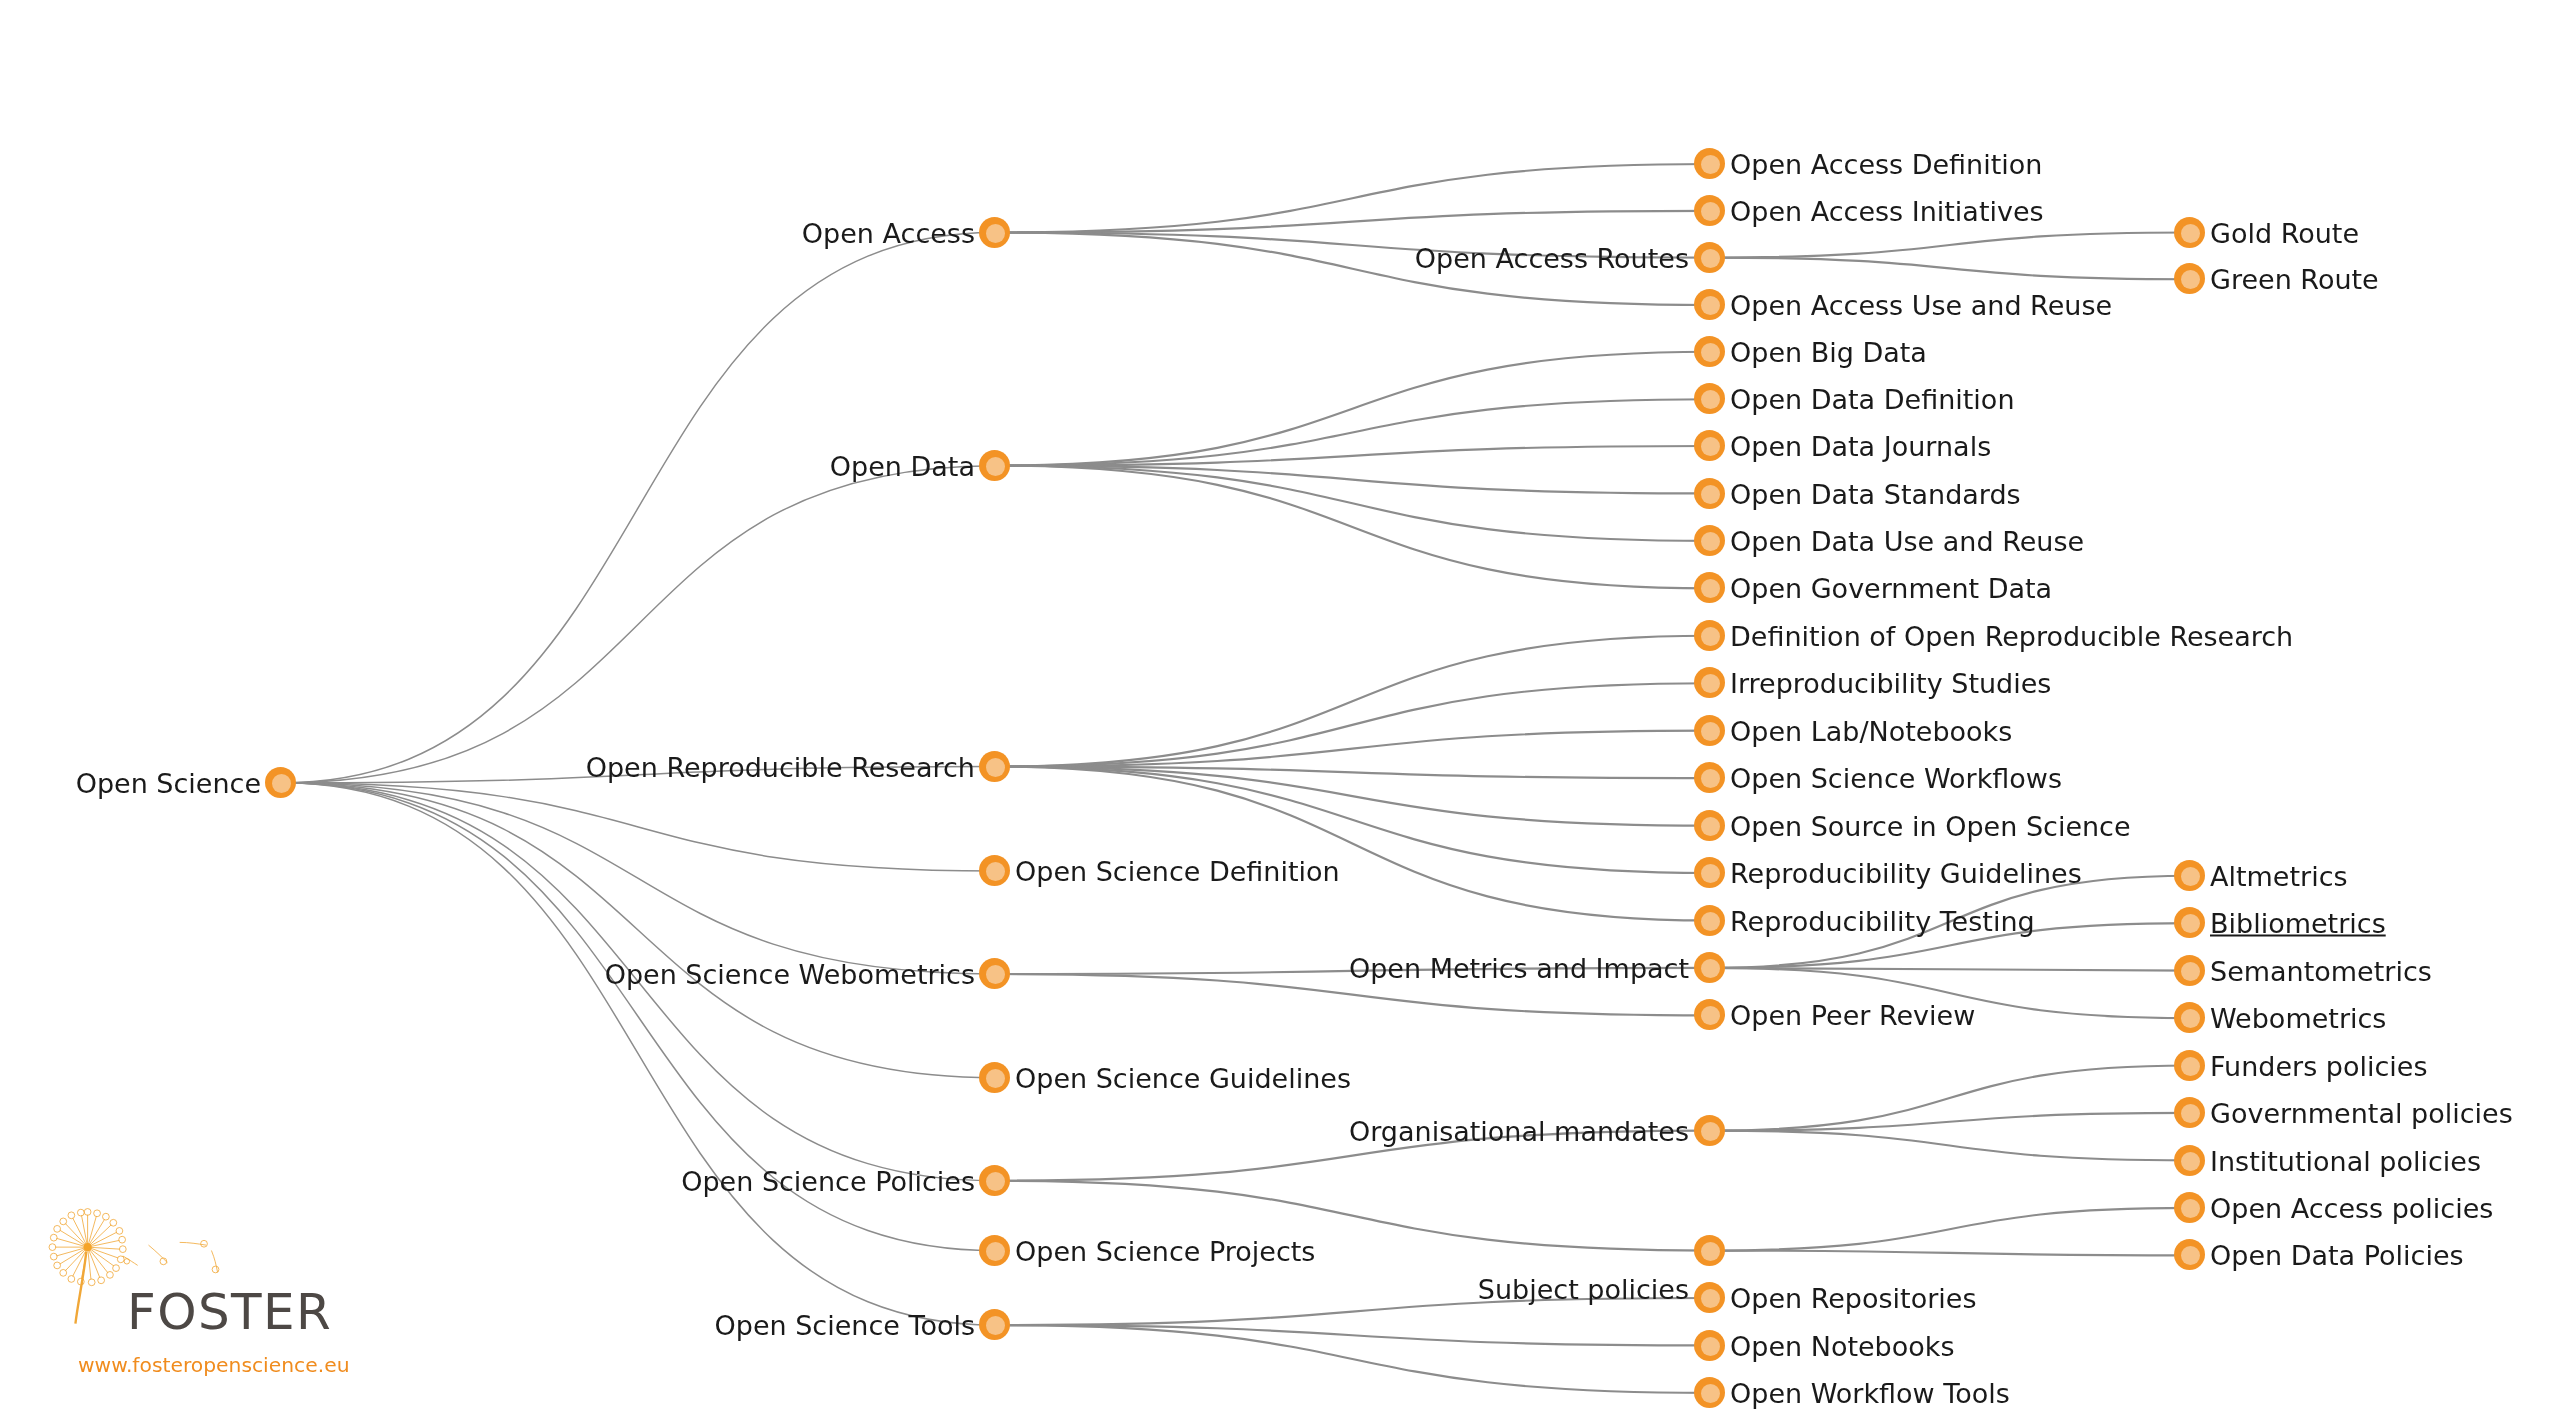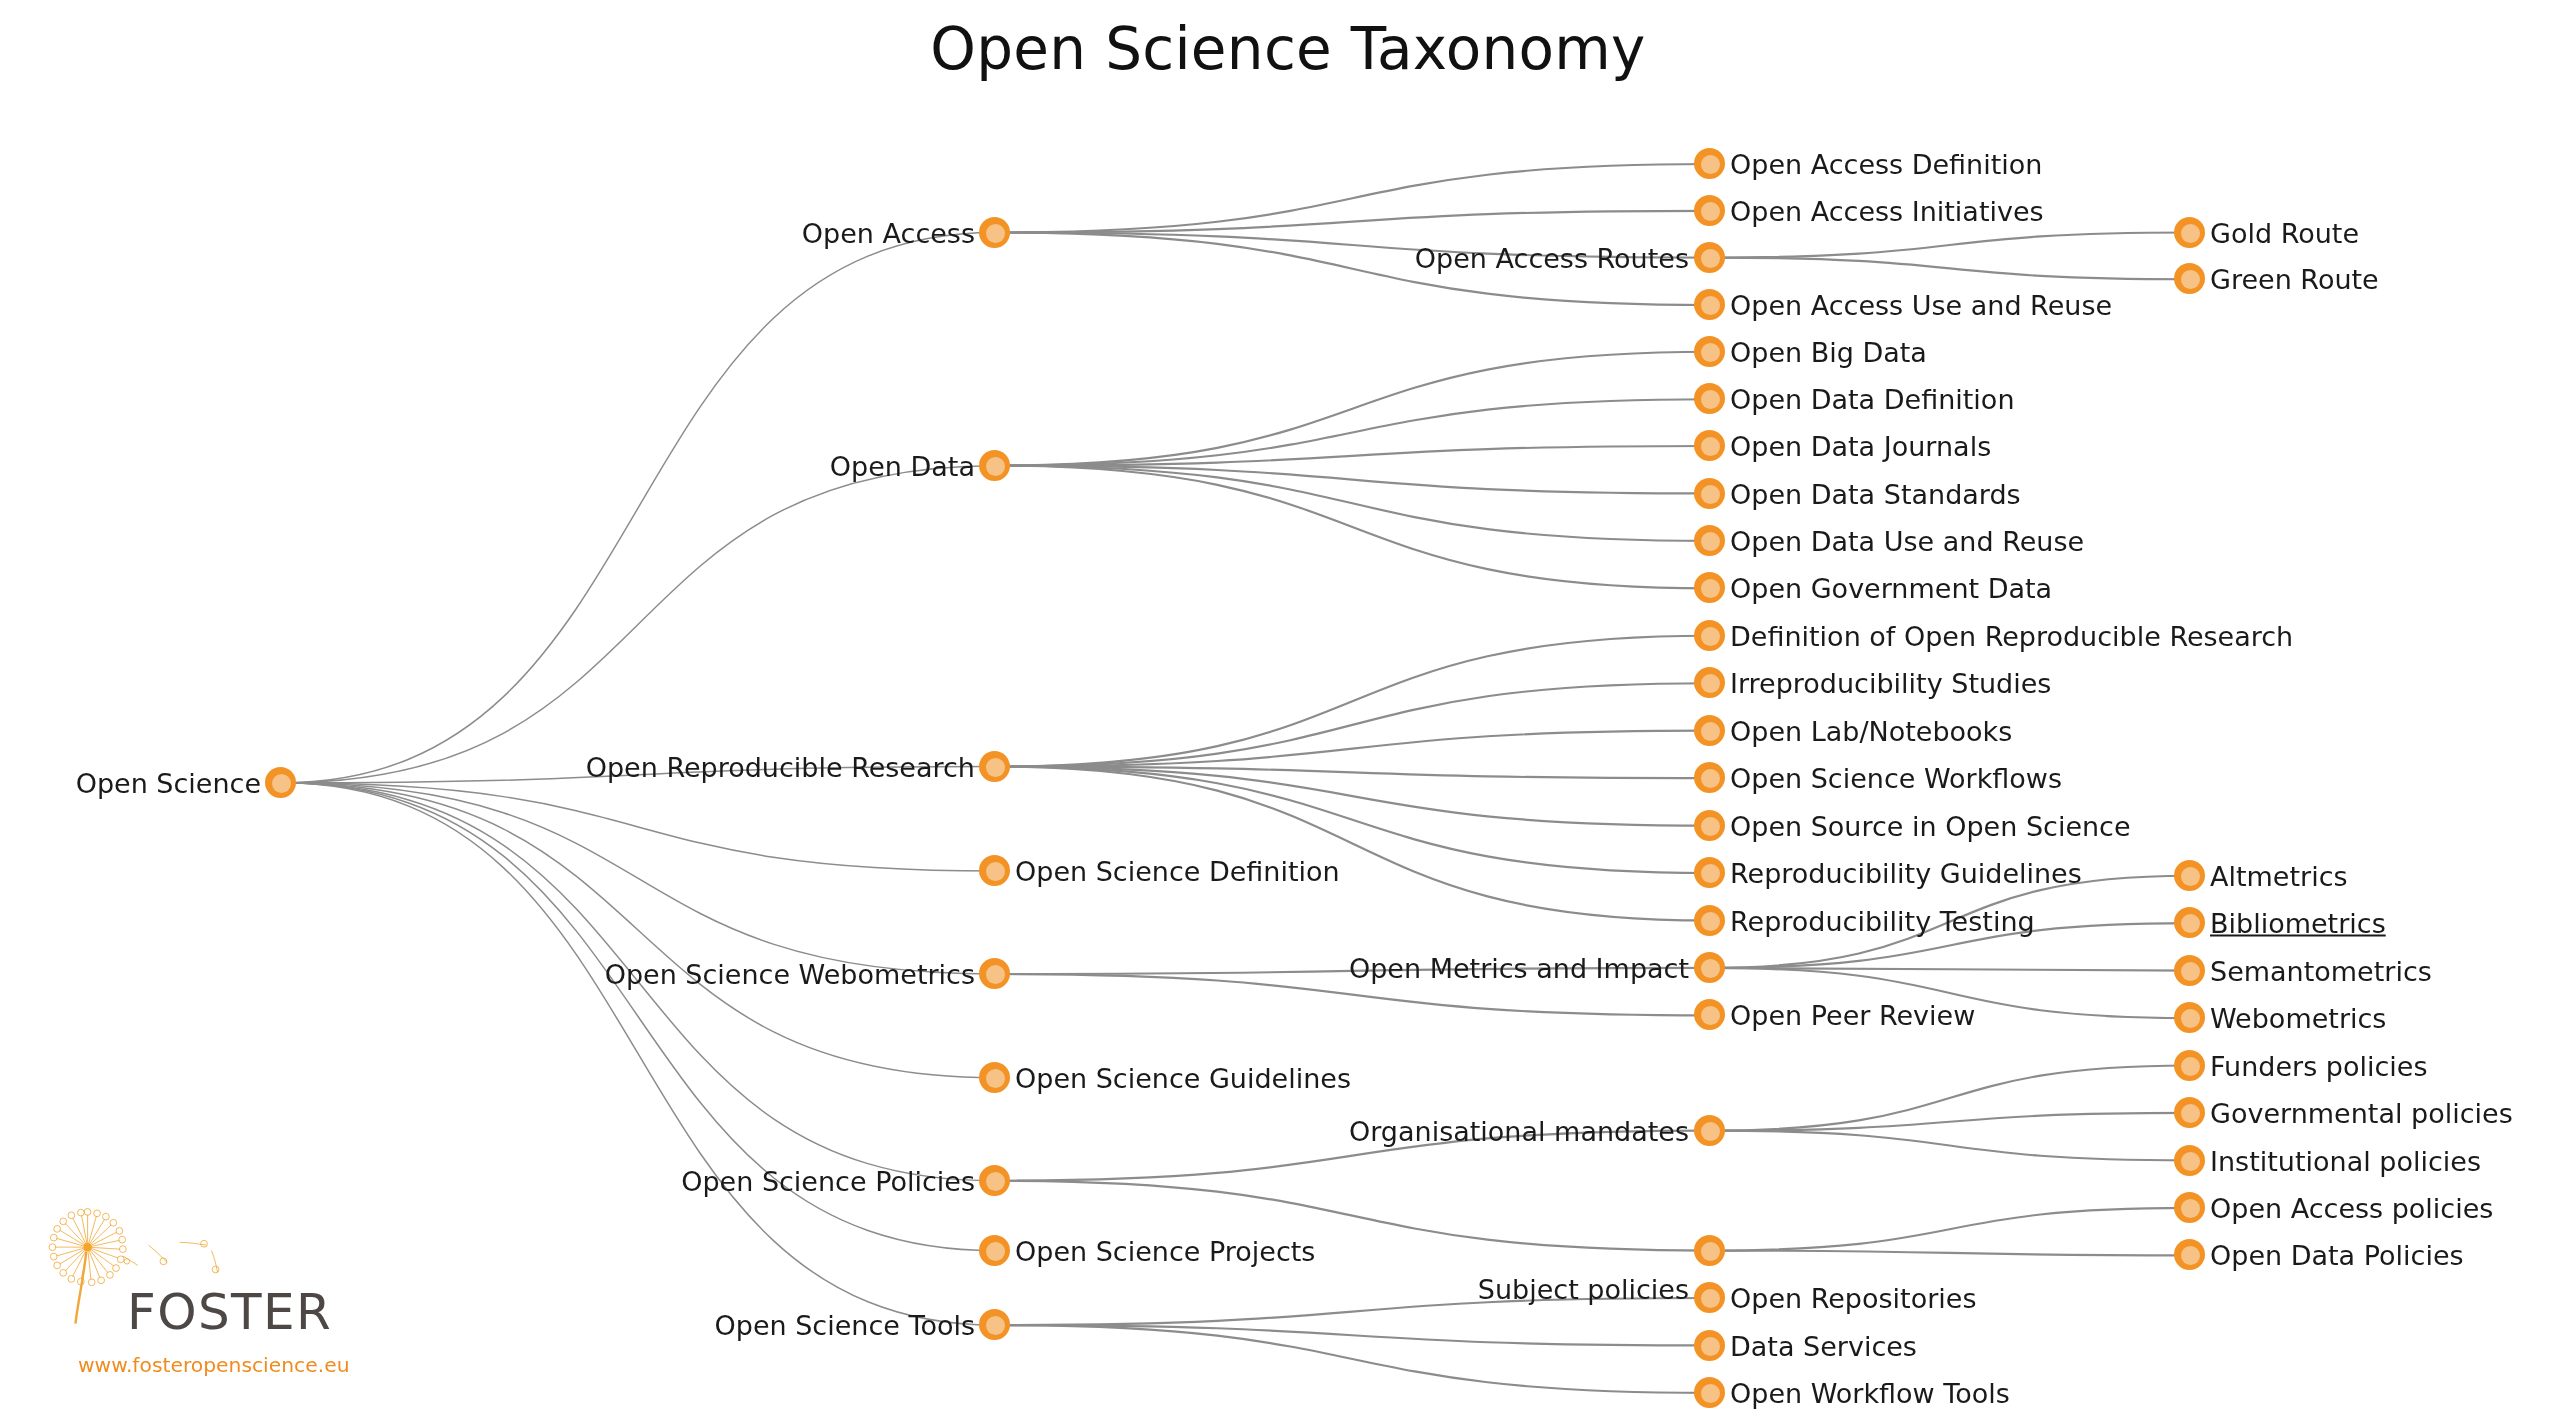--- a/index.html
+++ b/index.html
@@ -24,21 +24,20 @@
   #logoword{position:absolute;left:80px;top:80px;font-size:50px;color:#4d4845;
             letter-spacing:1.4px;font-family:"DejaVu Sans","Liberation Sans",sans-serif;}
   #logourl{position:absolute;left:31px;top:150px;font-size:20.3px;color:#f08c1e;
             font-family:"DejaVu Sans","Liberation Sans",sans-serif;}
 </style>
 </head>
 <body>
 
 <div id="stage">
 
-  <div id="title">Open Science Taxonomy</div>
 
   <svg id="edges" viewBox="0 0 3800 2095" preserveAspectRatio="none">
       <path d="M 415 1155 C 994.1500000000001 1155, 888.8499999999999 343, 1468 343" fill="none" stroke="#8c8c8c" stroke-width="2.2"></path>
       <path d="M 415 1155 C 994.1500000000001 1155, 888.8499999999999 687, 1468 687" fill="none" stroke="#8c8c8c" stroke-width="2.2"></path>
       <path d="M 415 1155 C 994.1500000000001 1155, 888.8499999999999 1131, 1468 1131" fill="none" stroke="#8c8c8c" stroke-width="2.2"></path>
       <path d="M 415 1155 C 994.1500000000001 1155, 888.8499999999999 1285, 1468 1285" fill="none" stroke="#8c8c8c" stroke-width="2.2"></path>
       <path d="M 415 1155 C 994.1500000000001 1155, 888.8499999999999 1437, 1468 1437" fill="none" stroke="#8c8c8c" stroke-width="2.2"></path>
       <path d="M 415 1155 C 994.1500000000001 1155, 888.8499999999999 1590, 1468 1590" fill="none" stroke="#8c8c8c" stroke-width="2.2"></path>
       <path d="M 415 1155 C 994.1500000000001 1155, 888.8499999999999 1742, 1468 1742" fill="none" stroke="#8c8c8c" stroke-width="2.2"></path>
       <path d="M 415 1155 C 994.1500000000001 1155, 888.8499999999999 1845, 1468 1845" fill="none" stroke="#8c8c8c" stroke-width="2.2"></path>
@@ -139,21 +138,21 @@
       <div class="lbl left" style="left: 1689px; top: 968px;">Open Metrics and Impact</div>
       <div class="node" style="left: 1710px; top: 1015px;"></div>
       <div class="lbl right" style="left: 1730px; top: 1015px;">Open Peer Review</div>
       <div class="node" style="left: 1710px; top: 1131px;"></div>
       <div class="lbl left" style="left: 1689px; top: 1131px;">Organisational mandates</div>
       <div class="node" style="left: 1710px; top: 1251px;"></div>
       <div class="lbl left" style="left: 1689px; top: 1251px; margin-top: 38px;">Subject policies</div>
       <div class="node" style="left: 1710px; top: 1298px;"></div>
       <div class="lbl right" style="left: 1730px; top: 1298px;">Open Repositories</div>
       <div class="node" style="left: 1710px; top: 1346px;"></div>
-      <div class="lbl right" style="left: 1730px; top: 1346px;">Data Services</div>
+      <div class="lbl right" style="left: 1730px; top: 1346px;">Open Notebooks</div>
       <div class="node" style="left: 1710px; top: 1393px;"></div>
       <div class="lbl right" style="left: 1730px; top: 1393px;">Open Workflow Tools</div>
       <div class="node" style="left: 2190px; top: 233px;"></div>
       <div class="lbl right" style="left: 2210px; top: 233px;">Gold Route</div>
       <div class="node" style="left: 2190px; top: 279px;"></div>
       <div class="lbl right" style="left: 2210px; top: 279px;">Green Route</div>
       <div class="node" style="left: 2190px; top: 876px;"></div>
       <div class="lbl right" style="left: 2210px; top: 876px;">Altmetrics</div>
       <div class="node" style="left: 2190px; top: 923px;"></div>
       <div class="lbl right" style="left: 2210px; top: 923px; text-decoration: underline;">Bibliometrics</div>

